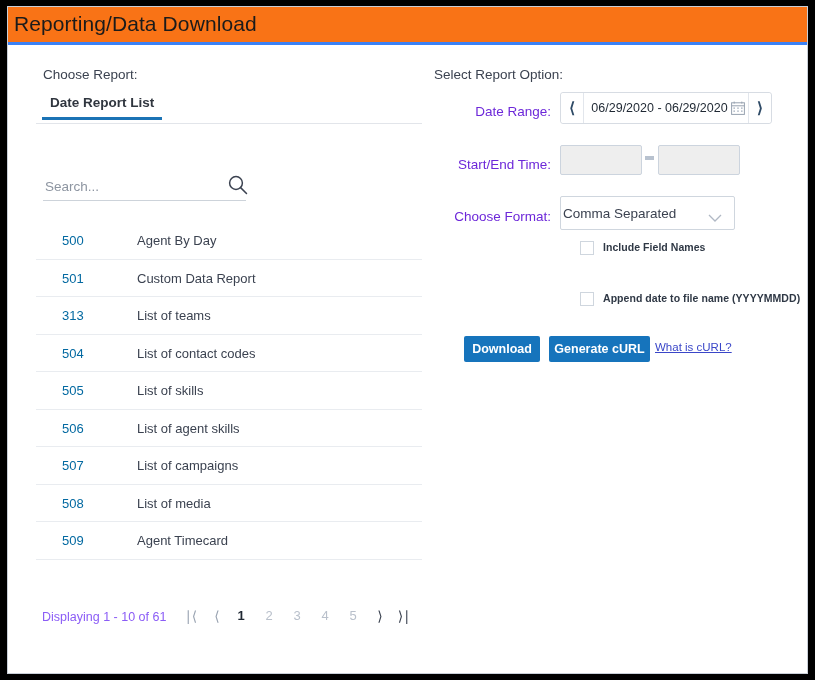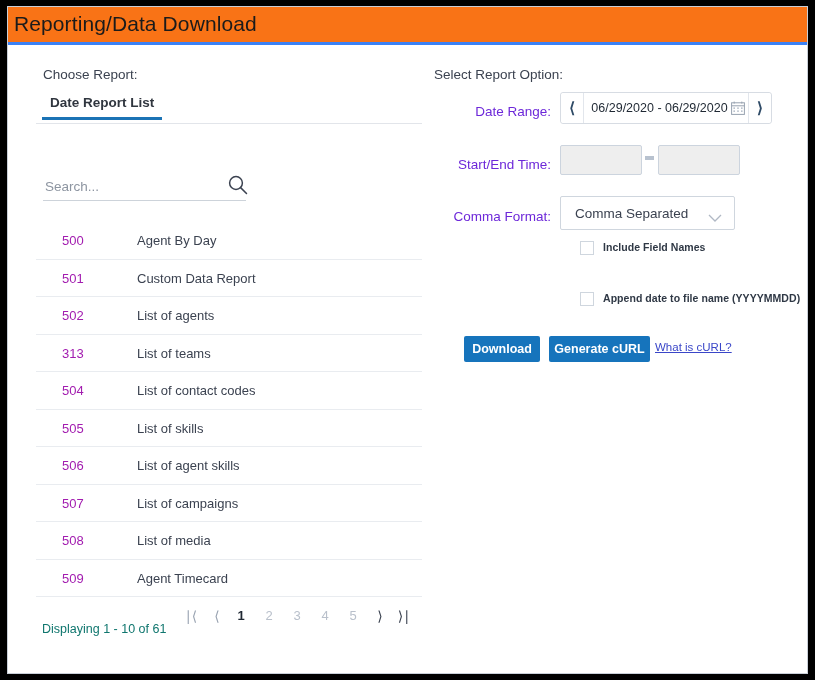--- a/index.html
+++ b/index.html
@@ -140,42 +140,42 @@
   .trow {
     position: relative;
     height: 37.5px;
     border-bottom: 1px solid #e9ecf0;
     cursor: pointer;
   }
   .trow .cell-id {
     position: absolute;
     left: 26px; top: 11px;
     font-size: 13px;
-    color: #a21caf;
+    color: #0369a1;
     text-align: center;
   }
   .trow .cell-name {
     position: absolute;
     left: 101px; top: 11px;
     font-size: 13px;
     color: #3b4250;
     white-space: nowrap;
   }
 
   
   #pagination {
     position: absolute;
     left: 28px; top: 560px;
     width: 386px; height: 30px;
   }
   #displaying-text {
     position: absolute;
-    left: 6px; top: 16px;
+    left: 6px; top: 4px;
     font-size: 12.5px;
-    color: #0f766e;
+    color: #8b5cf6;
     white-space: nowrap;
   }
   .pg {
     position: absolute;
     top: 2px;
     font-size: 13px;
     color: #b9c0cb;
     cursor: pointer;
     user-select: none;
     text-align: center;
@@ -261,21 +261,21 @@
     position: absolute;
     left: 132px; top: 150px;
     width: 175px; height: 34px;
     border: 1px solid #cfd6de;
     background: #fff;
     border-radius: 2px;
     cursor: pointer;
   }
   #export-format-value {
     position: absolute;
-    left: 14px; top: 9px;
+    left: 2px; top: 9px;
     font-size: 13.5px;
     color: #3b4250;
     white-space: nowrap;
   }
   #chevron-down-icon {
     position: absolute;
     right: 12px; top: 12px;
   }
 
   
@@ -359,24 +359,20 @@
 
       <div id="report-table">
         <div id="table-body">
             <div class="trow">
               <div class="cell-id">500</div>
               <div class="cell-name">Agent By Day</div>
             </div>
             <div class="trow">
               <div class="cell-id">501</div>
               <div class="cell-name">Custom Data Report</div>
-            </div>
-            <div class="trow">
-              <div class="cell-id">502</div>
-              <div class="cell-name">List of agents</div>
             </div>
             <div class="trow">
               <div class="cell-id">313</div>
               <div class="cell-name">List of teams</div>
             </div>
             <div class="trow">
               <div class="cell-id">504</div>
               <div class="cell-name">List of contact codes</div>
             </div>
             <div class="trow">
@@ -443,21 +439,21 @@
           </svg>
         </div>
         <div id="date-next-button">⟩</div>
       </div>
 
       <div class="field-label" id="start-end-label">Start/End Time:</div>
       <div class="time-input" id="start-time-input"></div>
       <div id="time-dash"></div>
       <div class="time-input" id="end-time-input"></div>
 
-      <div class="field-label" id="export-format-label">Comma Format:</div>
+      <div class="field-label" id="export-format-label">Choose Format:</div>
       <div id="export-format-select">
         <div id="export-format-value">Comma Separated</div>
         <span id="chevron-down-icon">
           <svg width="14" height="9" viewBox="0 0 14 9">
             <polyline points="1,1 7,7 13,1" fill="none" stroke="#b0b8c4" stroke-width="1.3"></polyline>
           </svg>
         </span>
       </div>
 
       <div class="cb-row" id="include-field-names-row">

